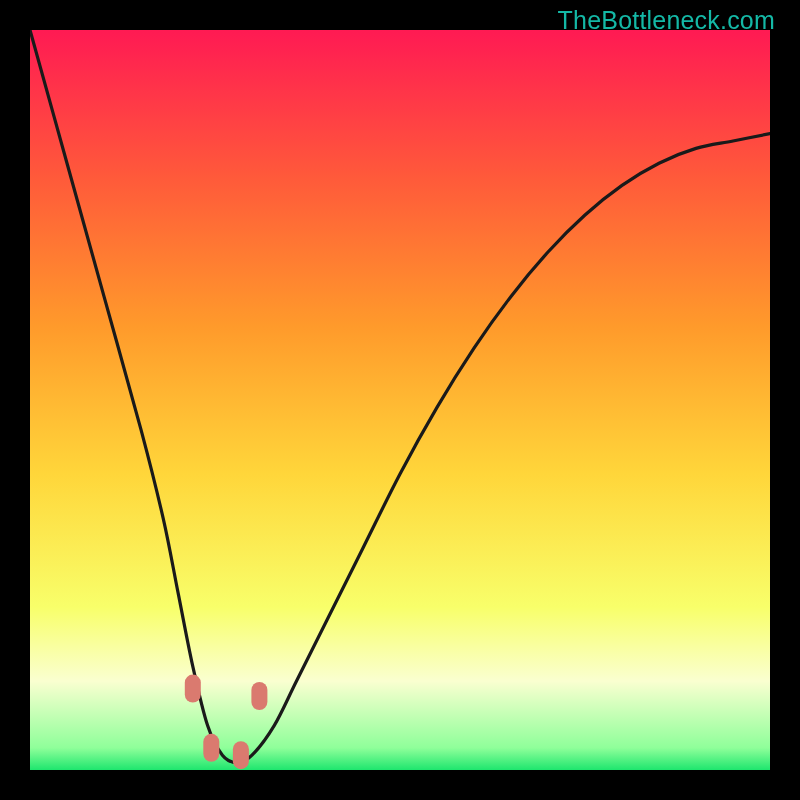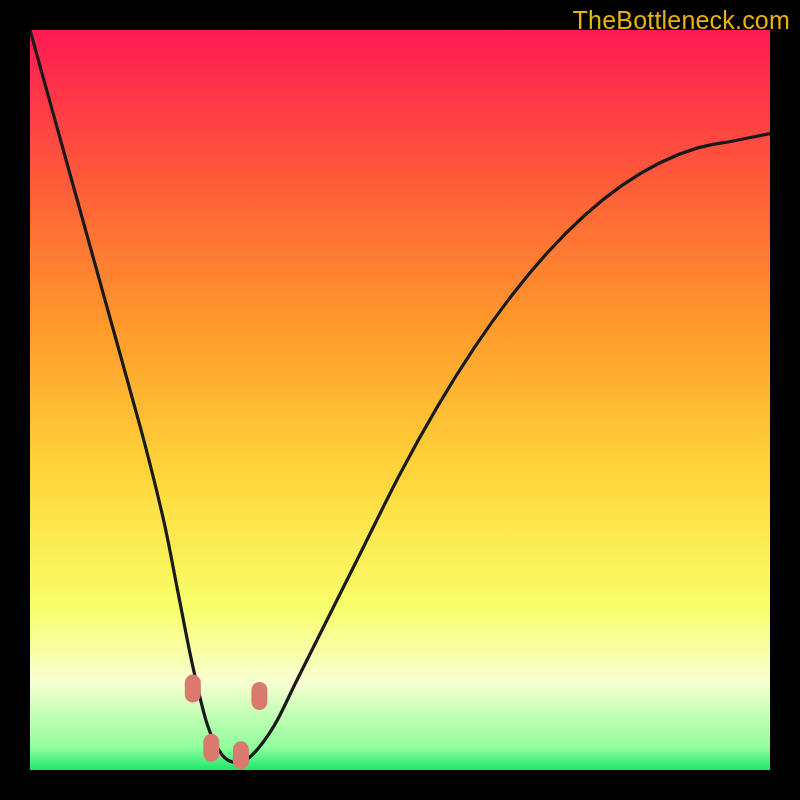--- a/index.html
+++ b/index.html
@@ -27,22 +27,22 @@
   .gradient {
     position: absolute;
     left: 0;
     top: 0;
     width: 100%;
     height: 100%;
   }
   .watermark {
     position: absolute;
     top: 6px;
-    right: 10px;
-    color: #eab308;
+    right: 25px;
+    color: #14b8a6;
     font-size: 25px;
     letter-spacing: 0.2px;
     margin-left: 17px;
   }
   svg.curve-layer {
     position: absolute;
     left: 0;
     top: 0;
     width: 100%;
     height: 100%;

